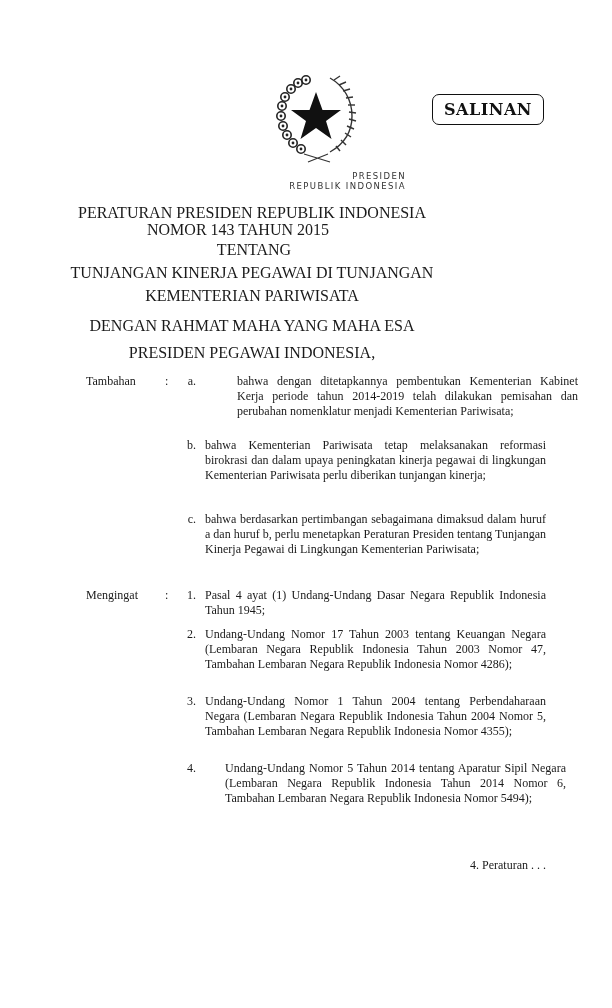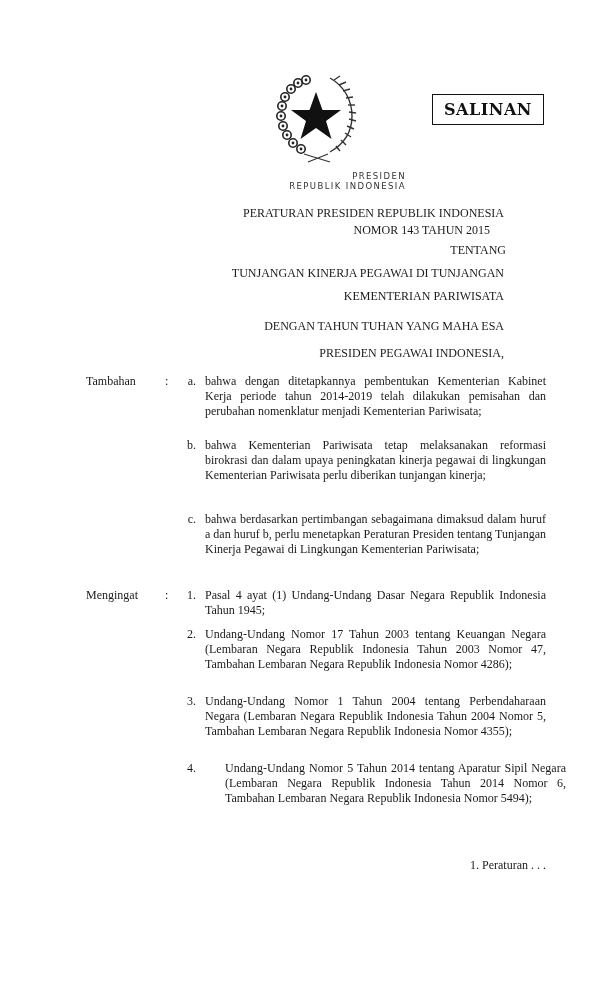--- a/index.html
+++ b/index.html
@@ -1,26 +1,26 @@
 <!DOCTYPE html>
 <html><head>
 <meta charset="utf-8">
 <style>
   html, body { margin:0; padding:0; background:#ffffff; }
   body { width:612px; height:1008px; position:relative; overflow:hidden;
          font-family:"DejaVu Serif", "Liberation Serif", serif; color:#1a1a1a; }
-  .abs { position:absolute; }
+  .abs { position:absolute;border-radius:7px; }
   .emblem { left:272px; top:70px; width:88px; height:96px; }
   .salinan-box { left:432px; top:94px; width:112px; height:31px; border:1.5px solid #111;
                  box-sizing:border-box; display:flex; align-items:center; justify-content:center;
                  font-family:"DejaVu Serif", serif; font-weight:bold; font-size:16px; letter-spacing:0.5px; color:#111; }
   .pres-label { left:206px; width:200px; text-align:right; font-family:"DejaVu Sans", sans-serif;
                 font-size:8.5px; letter-spacing:1.4px; color:#333; line-height:10px; }
-  .center-line { left:0; width:504px; text-align:right; font-family:"Liberation Serif", serif;
-                 font-size:12px; line-height:14px; color:#1a1a1a; }
+  .center-line { left:0; width:504px; text-align:center; font-family:"Liberation Serif", serif;
+                 font-size:16px; line-height:14px; color:#1a1a1a; }
   .section-label { font-family:"Liberation Serif", serif; font-size:12px; line-height:15px; }
   .colon { font-family:"Liberation Serif", serif; font-size:12px; }
   .item-marker { font-family:"Liberation Serif", serif; font-size:12px; line-height:15px; width:20px; text-align:right; }
   .item-text { left:205px; width:341px; font-family:"Liberation Serif", serif; font-size:12px;
                line-height:15px; text-align:justify; text-align-last:left; }
   .footer-next { right:66px; font-family:"Liberation Serif", serif; font-size:12px; line-height:15px; }
 </style>
 </head>
 <body>
 
@@ -79,28 +79,28 @@
 
 <div class="abs pres-label" style="top:171px;">PRESIDEN</div>
 <div class="abs pres-label" style="top:181px;">REPUBLIK INDONESIA</div>
 
 <div class="abs center-line" style="top:206px; left:0;">PERATURAN PRESIDEN REPUBLIK INDONESIA</div>
 <div class="abs center-line" style="top:223px; left:-14px;">NOMOR 143 TAHUN 2015</div>
 <div class="abs center-line" style="top:243px; left:2px;">TENTANG</div>
 <div class="abs center-line" style="top:266px;">TUNJANGAN KINERJA PEGAWAI DI TUNJANGAN</div>
 <div class="abs center-line" style="top:281px;margin-top:8px;">KEMENTERIAN PARIWISATA</div>
 
-<div class="abs center-line" style="top:319px;">DENGAN TAHUN TUHAN YANG MAHA ESA</div>
+<div class="abs center-line" style="top:319px;">DENGAN RAHMAT MAHA YANG MAHA ESA</div>
 <div class="abs center-line" style="top:346px;">PRESIDEN PEGAWAI INDONESIA,</div>
 
 <div class="abs section-label" style="left:86px; top:374px;">Tambahan</div>
 <div class="abs colon" style="left:165px; top:374px;">:</div>
 
 <div class="abs item-marker" style="left:176px; top:374px;">a.</div>
-<div class="abs item-text" style="top:374px;">bahwa dengan ditetapkannya pembentukan Kementerian Kabinet Kerja periode tahun 2014-2019 telah dilakukan pemisahan dan perubahan nomenklatur menjadi Kementerian Pariwisata;</div>
+<div class="abs item-text" style="top:374px;margin-left:32px;">bahwa dengan ditetapkannya pembentukan Kementerian Kabinet Kerja periode tahun 2014-2019 telah dilakukan pemisahan dan perubahan nomenklatur menjadi Kementerian Pariwisata;</div>
 
 <div class="abs item-marker" style="left:176px; top:438px;">b.</div>
 <div class="abs item-text" style="top:438px;">bahwa Kementerian Pariwisata tetap melaksanakan reformasi birokrasi dan dalam upaya peningkatan kinerja pegawai di lingkungan Kementerian Pariwisata perlu diberikan tunjangan kinerja;</div>
 
 <div class="abs item-marker" style="left:176px; top:512px;">c.</div>
 <div class="abs item-text" style="top:512px;">bahwa berdasarkan pertimbangan sebagaimana dimaksud dalam huruf a dan huruf b, perlu menetapkan Peraturan Presiden tentang Tunjangan Kinerja Pegawai di Lingkungan Kementerian Pariwisata;</div>
 
 <div class="abs section-label" style="left:86px; top:588px;">Mengingat</div>
 <div class="abs colon" style="left:165px; top:588px;">:</div>
 
@@ -109,13 +109,13 @@
 
 <div class="abs item-marker" style="left:176px; top:627px;">2.</div>
 <div class="abs item-text" style="top:627px;">Undang-Undang Nomor 17 Tahun 2003 tentang Keuangan Negara (Lembaran Negara Republik Indonesia Tahun 2003 Nomor 47, Tambahan Lembaran Negara Republik Indonesia Nomor 4286);</div>
 
 <div class="abs item-marker" style="left:176px; top:694px;">3.</div>
 <div class="abs item-text" style="top:694px;">Undang-Undang Nomor 1 Tahun 2004 tentang Perbendaharaan Negara (Lembaran Negara Republik Indonesia Tahun 2004 Nomor 5, Tambahan Lembaran Negara Republik Indonesia Nomor 4355);</div>
 
 <div class="abs item-marker" style="left:176px; top:761px;">4.</div>
 <div class="abs item-text" style="top:761px;margin-left:20px;">Undang-Undang Nomor 5 Tahun 2014 tentang Aparatur Sipil Negara (Lembaran Negara Republik Indonesia Tahun 2014 Nomor 6, Tambahan Lembaran Negara Republik Indonesia Nomor 5494);</div>
 
-<div class="abs footer-next" style="top:858px;">1. Peraturan . . .</div>
+<div class="abs footer-next" style="top:858px;">4. Peraturan . . .</div>
 
 </body></html>

